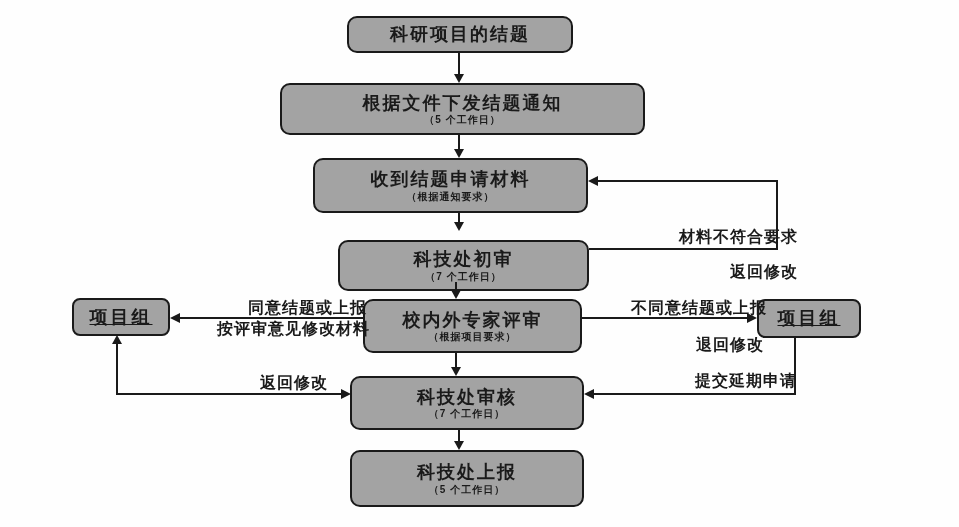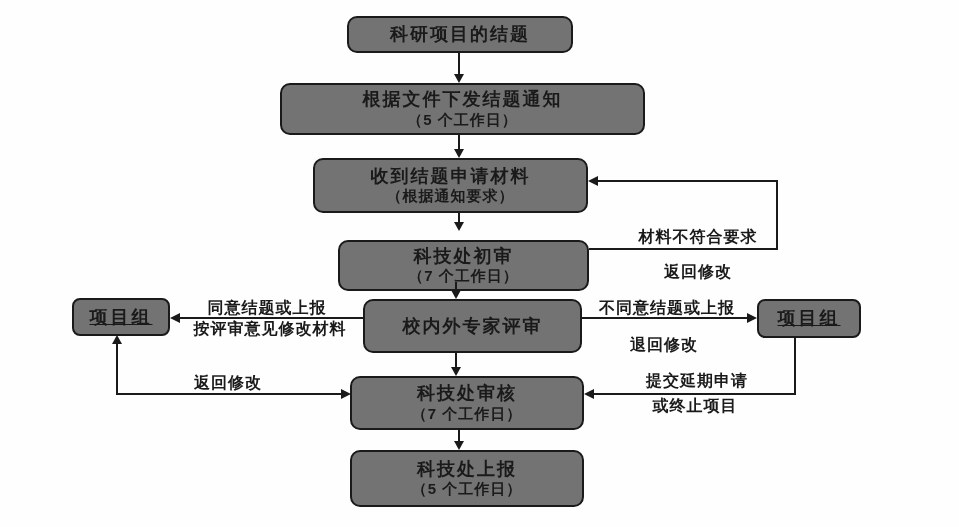--- a/index.html
+++ b/index.html
@@ -10,45 +10,45 @@
     background: #fefefe;
     overflow: hidden;
     font-family: "Liberation Sans", "DejaVu Sans", sans-serif;
     color: #1a1a1a;
   }
   .node {
     position: absolute;
     box-sizing: border-box;
     border: 2px solid #1a1a1a;
     border-radius: 10px;
-    background: #737373;
+    background: #a3a3a3;
     display: flex;
     flex-direction: column;
     align-items: center;
     justify-content: center;
     text-align: center;
     font-weight: bold;
     line-height: 1.25;
   }
   .node .main { font-size: 18px; letter-spacing: 2px; white-space: nowrap; }
-  .node .sub  { font-size: 15px; letter-spacing: 1px; white-space: nowrap; }
+  .node .sub  { font-size: 10px; letter-spacing: 1px; white-space: nowrap; }
   .node.small { border-radius: 8px; text-decoration: underline; }
   .node.small .main { font-size: 18px; letter-spacing: 3px; }
   .hline, .vline { position: absolute; background: #1a1a1a; }
   .hline { height: 2px; }
   .vline { width: 2px; }
   .ah { position: absolute; width: 0; height: 0; }
   .ah-down  { border-left: 5px solid transparent; border-right: 5px solid transparent; border-top: 9px solid #1a1a1a; }
   .ah-up    { border-left: 5px solid transparent; border-right: 5px solid transparent; border-bottom: 9px solid #1a1a1a; }
   .ah-left  { border-top: 5px solid transparent; border-bottom: 5px solid transparent; border-right: 10px solid #1a1a1a; }
   .ah-right { border-top: 5px solid transparent; border-bottom: 5px solid transparent; border-left: 10px solid #1a1a1a; }
   .elabel {
     position: absolute;
     width: 200px;
-    text-align: center;
+    text-align: right;
     font-weight: bold;
     font-size: 16px;
     letter-spacing: 1px;
     white-space: nowrap;
     line-height: 18px;
   }
 </style>
 </head>
 <body>
 
@@ -68,20 +68,21 @@
     <span class="sub">（根据通知要求）</span>
   </div>
 
   <div class="node" style="left:338px; top:240px; width:251px; height:51px;">
     <span class="main">科技处初审</span>
     <span class="sub">（7 个工作日）</span>
   </div>
 
   <div class="node" style="left:363px; top:299px; width:219px; height:54px;">
     <span class="main">校内外专家评审</span>
+    <span class="sub">（根据项目要求）</span>
   </div>
 
   <div class="node" style="left:350px; top:376px; width:234px; height:54px;">
     <span class="main">科技处审核</span>
     <span class="sub">（7 个工作日）</span>
   </div>
 
   <div class="node" style="left:350px; top:450px; width:234px; height:57px;">
     <span class="main">科技处上报</span>
     <span class="sub">（5 个工作日）</span>
@@ -133,15 +134,14 @@
   <div class="ah ah-up" style="left:112px; top:335px;"></div>
   <div class="vline" style="left:116px; top:344px; height:51px;"></div>
   <div class="hline" style="left:116px; top:393px; width:225px;"></div>
   <div class="ah ah-right" style="left:341px; top:389px;"></div>
   <div class="elabel" style="left:128px; top:374px;">返回修改</div>
 
   <div class="vline" style="left:794px; top:338px; height:57px;"></div>
   <div class="hline" style="left:593px; top:393px; width:203px;"></div>
   <div class="ah ah-left" style="left:584px; top:389px;"></div>
   <div class="elabel" style="left:597px; top:372px;">提交延期申请</div>
-  <div class="elabel" style="left:595px; top:397px;">或终止项目</div>
 
 </div>
 
 </body></html>

